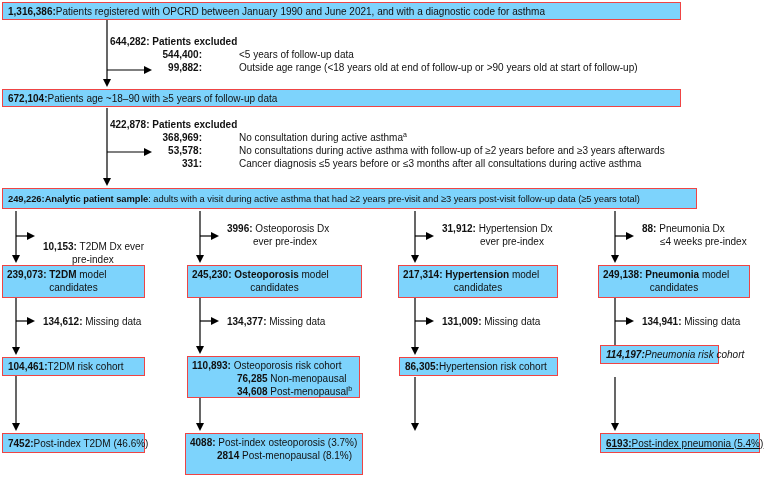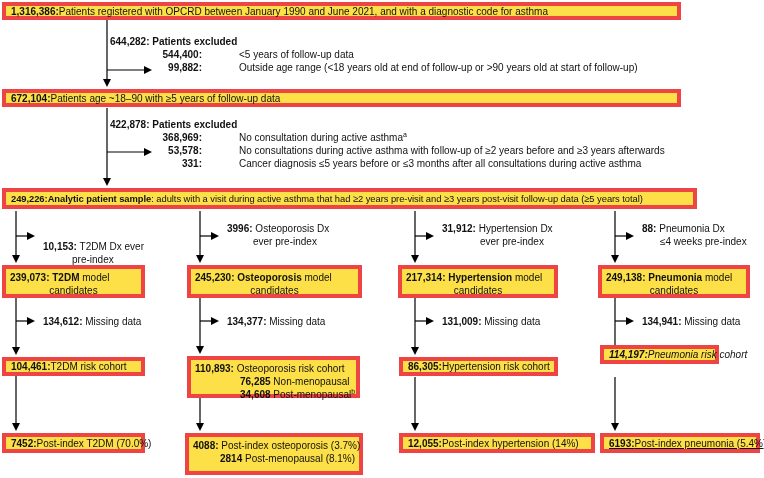--- a/index.html
+++ b/index.html
@@ -1,18 +1,18 @@
 <!DOCTYPE html>
 <html><head>
 <meta charset="utf-8">
 <style>
   html,body{margin:0;padding:0;background:#fff;}
   .canvas{position:relative;width:764px;height:478px;background:#fff;overflow:hidden;
           font-family:"Liberation Sans",sans-serif;font-size:10px;line-height:13px;color:#111;}
-  .box{position:absolute;background:#fde047;border:4px solid #ef4444;box-sizing:border-box;}
+  .box{position:absolute;background:#7dd3fc;border:1px solid #ef4444;box-sizing:border-box;}
   .one{display:flex;align-items:center;padding-left:5px;}
   .pad{padding:2px 4px;}
   .n{font-weight:bold;}
   .abs{position:absolute;}
   .ctr{text-align:center;}
   sup{font-size:7px;vertical-align:super;line-height:0;}
   .xrow{display:flex;gap:32px;}
   .xnum{width:95px;text-align:right;font-weight:bold;flex:0 0 auto;}
   .xtxt{margin-left:5px;white-space:nowrap;}
   .hdr{padding-left:3px;font-weight:bold;white-space:nowrap;}
@@ -121,21 +121,21 @@
   </div>
   <div class="abs nw" style="left:43px;top:315px;">
     <span class="n">134,612:</span><span> Missing data</span>
   </div>
   <div class="box one nw" style="left:2px;top:357px;width:143px;height:19px;">
     <span class="n">104,461:</span>
       <span> T2DM risk cohort</span>
   </div>
   <div class="box one nw" style="left:2px;top:433px;width:143px;height:20px;">
     <span class="n">7452:</span>
-      <span> Post-index T2DM (70.0%)</span>
+      <span> Post-index T2DM (46.6%)</span>
   </div>
 
   <div class="abs nw" style="left:227px;top:222px;">
     <div><span class="n">3996:</span><span> Osteoporosis Dx</span></div>
     <div style="padding-left:26px;">ever pre-index</div>
   </div>
   <div class="box pad" style="left:187px;top:265px;width:175px;height:33px;">
     <div class="nw"><span class="n">245,230:</span><span class="n"> Osteoporosis</span><span> model</span></div>
     <div class="ctr">candidates</div>
   </div>
@@ -160,24 +160,20 @@
     <div class="nw"><span class="n">217,314:</span><span class="n"> Hypertension</span><span> model</span></div>
     <div class="ctr">candidates</div>
   </div>
   <div class="abs nw" style="left:442px;top:315px;">
     <span class="n">131,009:</span><span> Missing data</span>
   </div>
   <div class="box one nw" style="left:399px;top:357px;width:159px;height:19px;">
     <span class="n">86,305:</span>
       <span> Hypertension risk cohort</span>
   </div>
-  <div class="box one nw" style="left:399px;top:433px;width:196px;height:20px;">
-    <span class="n">12,055:</span>
-      <span> Post-index hypertension (14%)</span>
-  </div>
 
   <div class="abs nw" style="left:642px;top:222px;">
     <div><span class="n">88:</span><span> Pneumonia Dx</span></div>
     <div style="padding-left:18px;">≤4 weeks pre-index</div>
   </div>
   <div class="box pad" style="left:598px;top:265px;width:152px;height:33px;">
     <div class="nw"><span class="n">249,138:</span><span class="n"> Pneumonia</span><span> model</span></div>
     <div class="ctr">candidates</div>
   </div>
   <div class="abs nw" style="left:642px;top:315px;">

